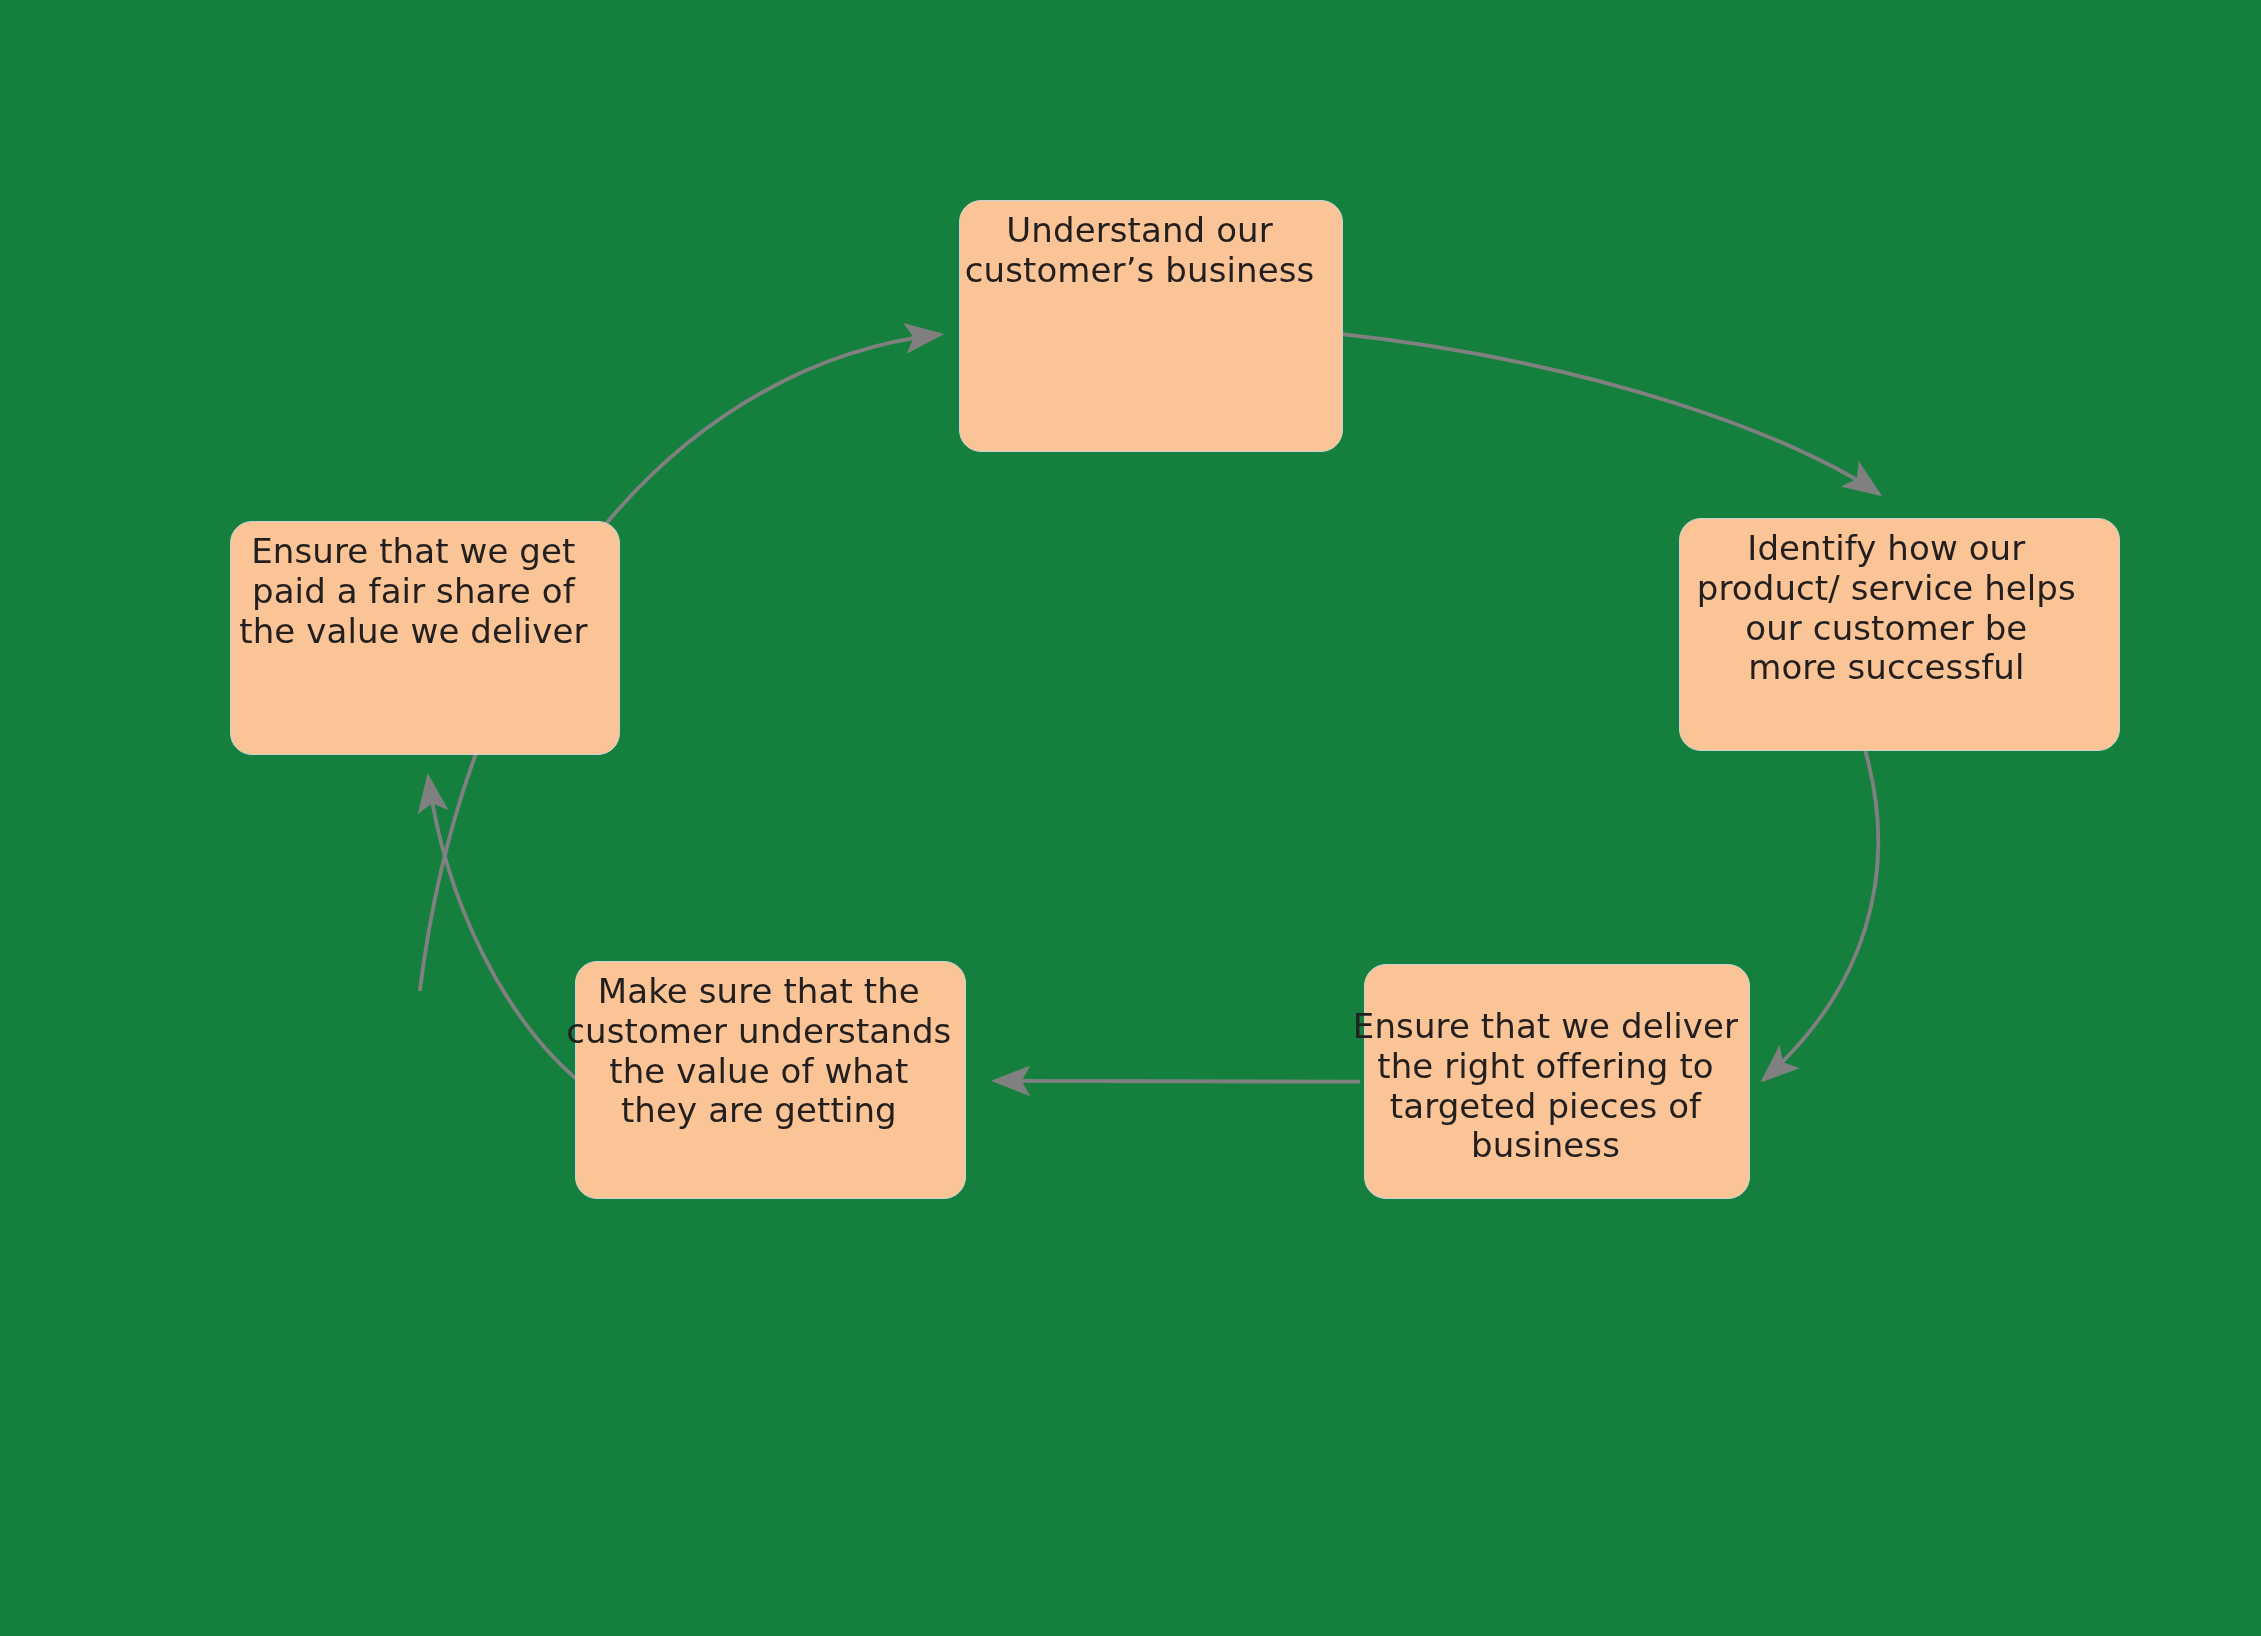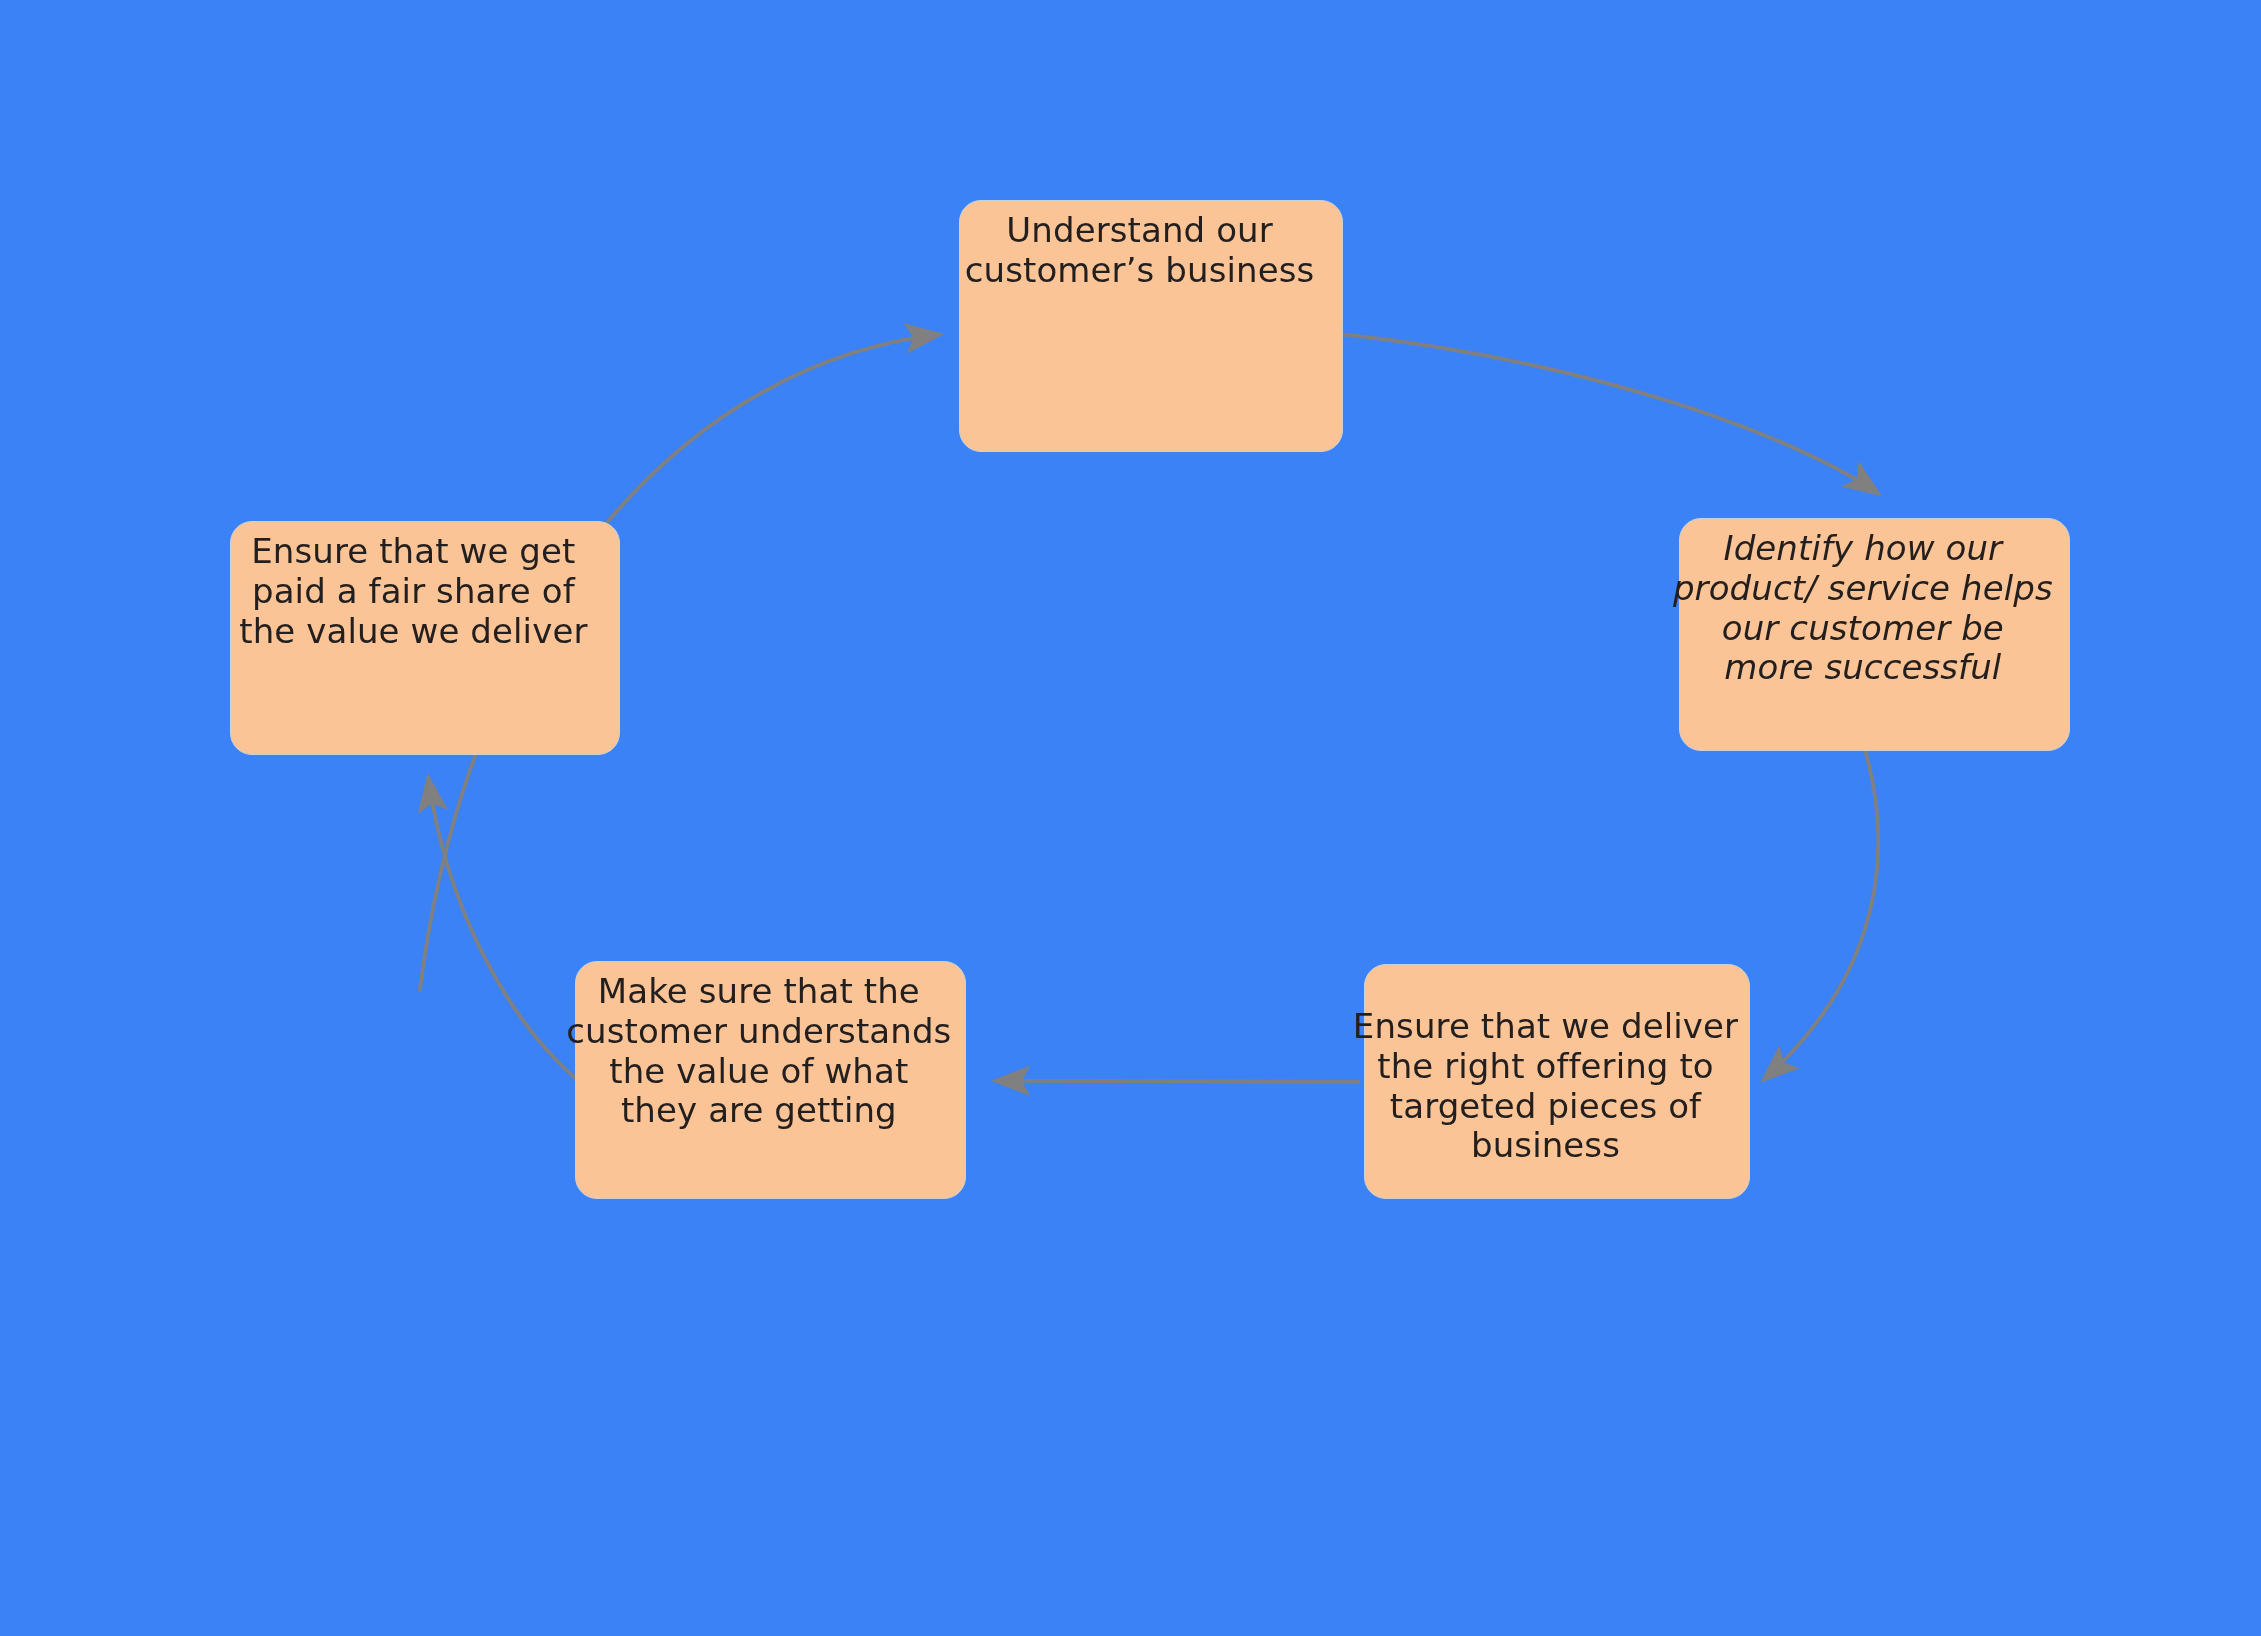--- a/index.html
+++ b/index.html
@@ -5,21 +5,21 @@
 <style>
   html, body {
     margin: 0;
     padding: 0;
     background: #000000;
   }
   #stage {
     position: relative;
     width: 2261px;
     height: 1637px;
-    background: #3b82f6;
+    background: #15803d;
     overflow: hidden;
     font-family: "DejaVu Sans", "Liberation Sans", sans-serif;
   }
   #arrow-layer {
     position: absolute;
     left: 0;
     top: 0;
     width: 2261px;
     height: 1637px;
   }
@@ -41,21 +41,21 @@
     color: #231f1e;
     font-size: 34px;
     line-height: 1.17;
     letter-spacing: 0.1px;
     font-weight: 400;
     padding-top: 10px;
     white-space: pre-line;
   }
   
   #node-understand      { left: 959px; top: 200px;  width: 384px;  height: 252px; }
-  #node-identify        { left: 1679px; top: 518px;  width: 391px;  height: 233px; font-style: italic; }
+  #node-identify        { left: 1679px; top: 518px;  width: 441px;  height: 233px; }
   #node-deliver         { left: 1364px; top: 964px; width: 386px;  height: 235px; align-items: center; }
   #node-value-understood{ left: 575px;  top: 961px; width: 391px;  height: 238px; }
   #node-fair-share      { left: 230px;  top: 521px;  width: 390px;  height: 234px; }
 </style>
 </head>
 <body>
 
 <div id="stage">
 
   <svg id="arrow-layer" viewBox="0 0 2693 1949">

